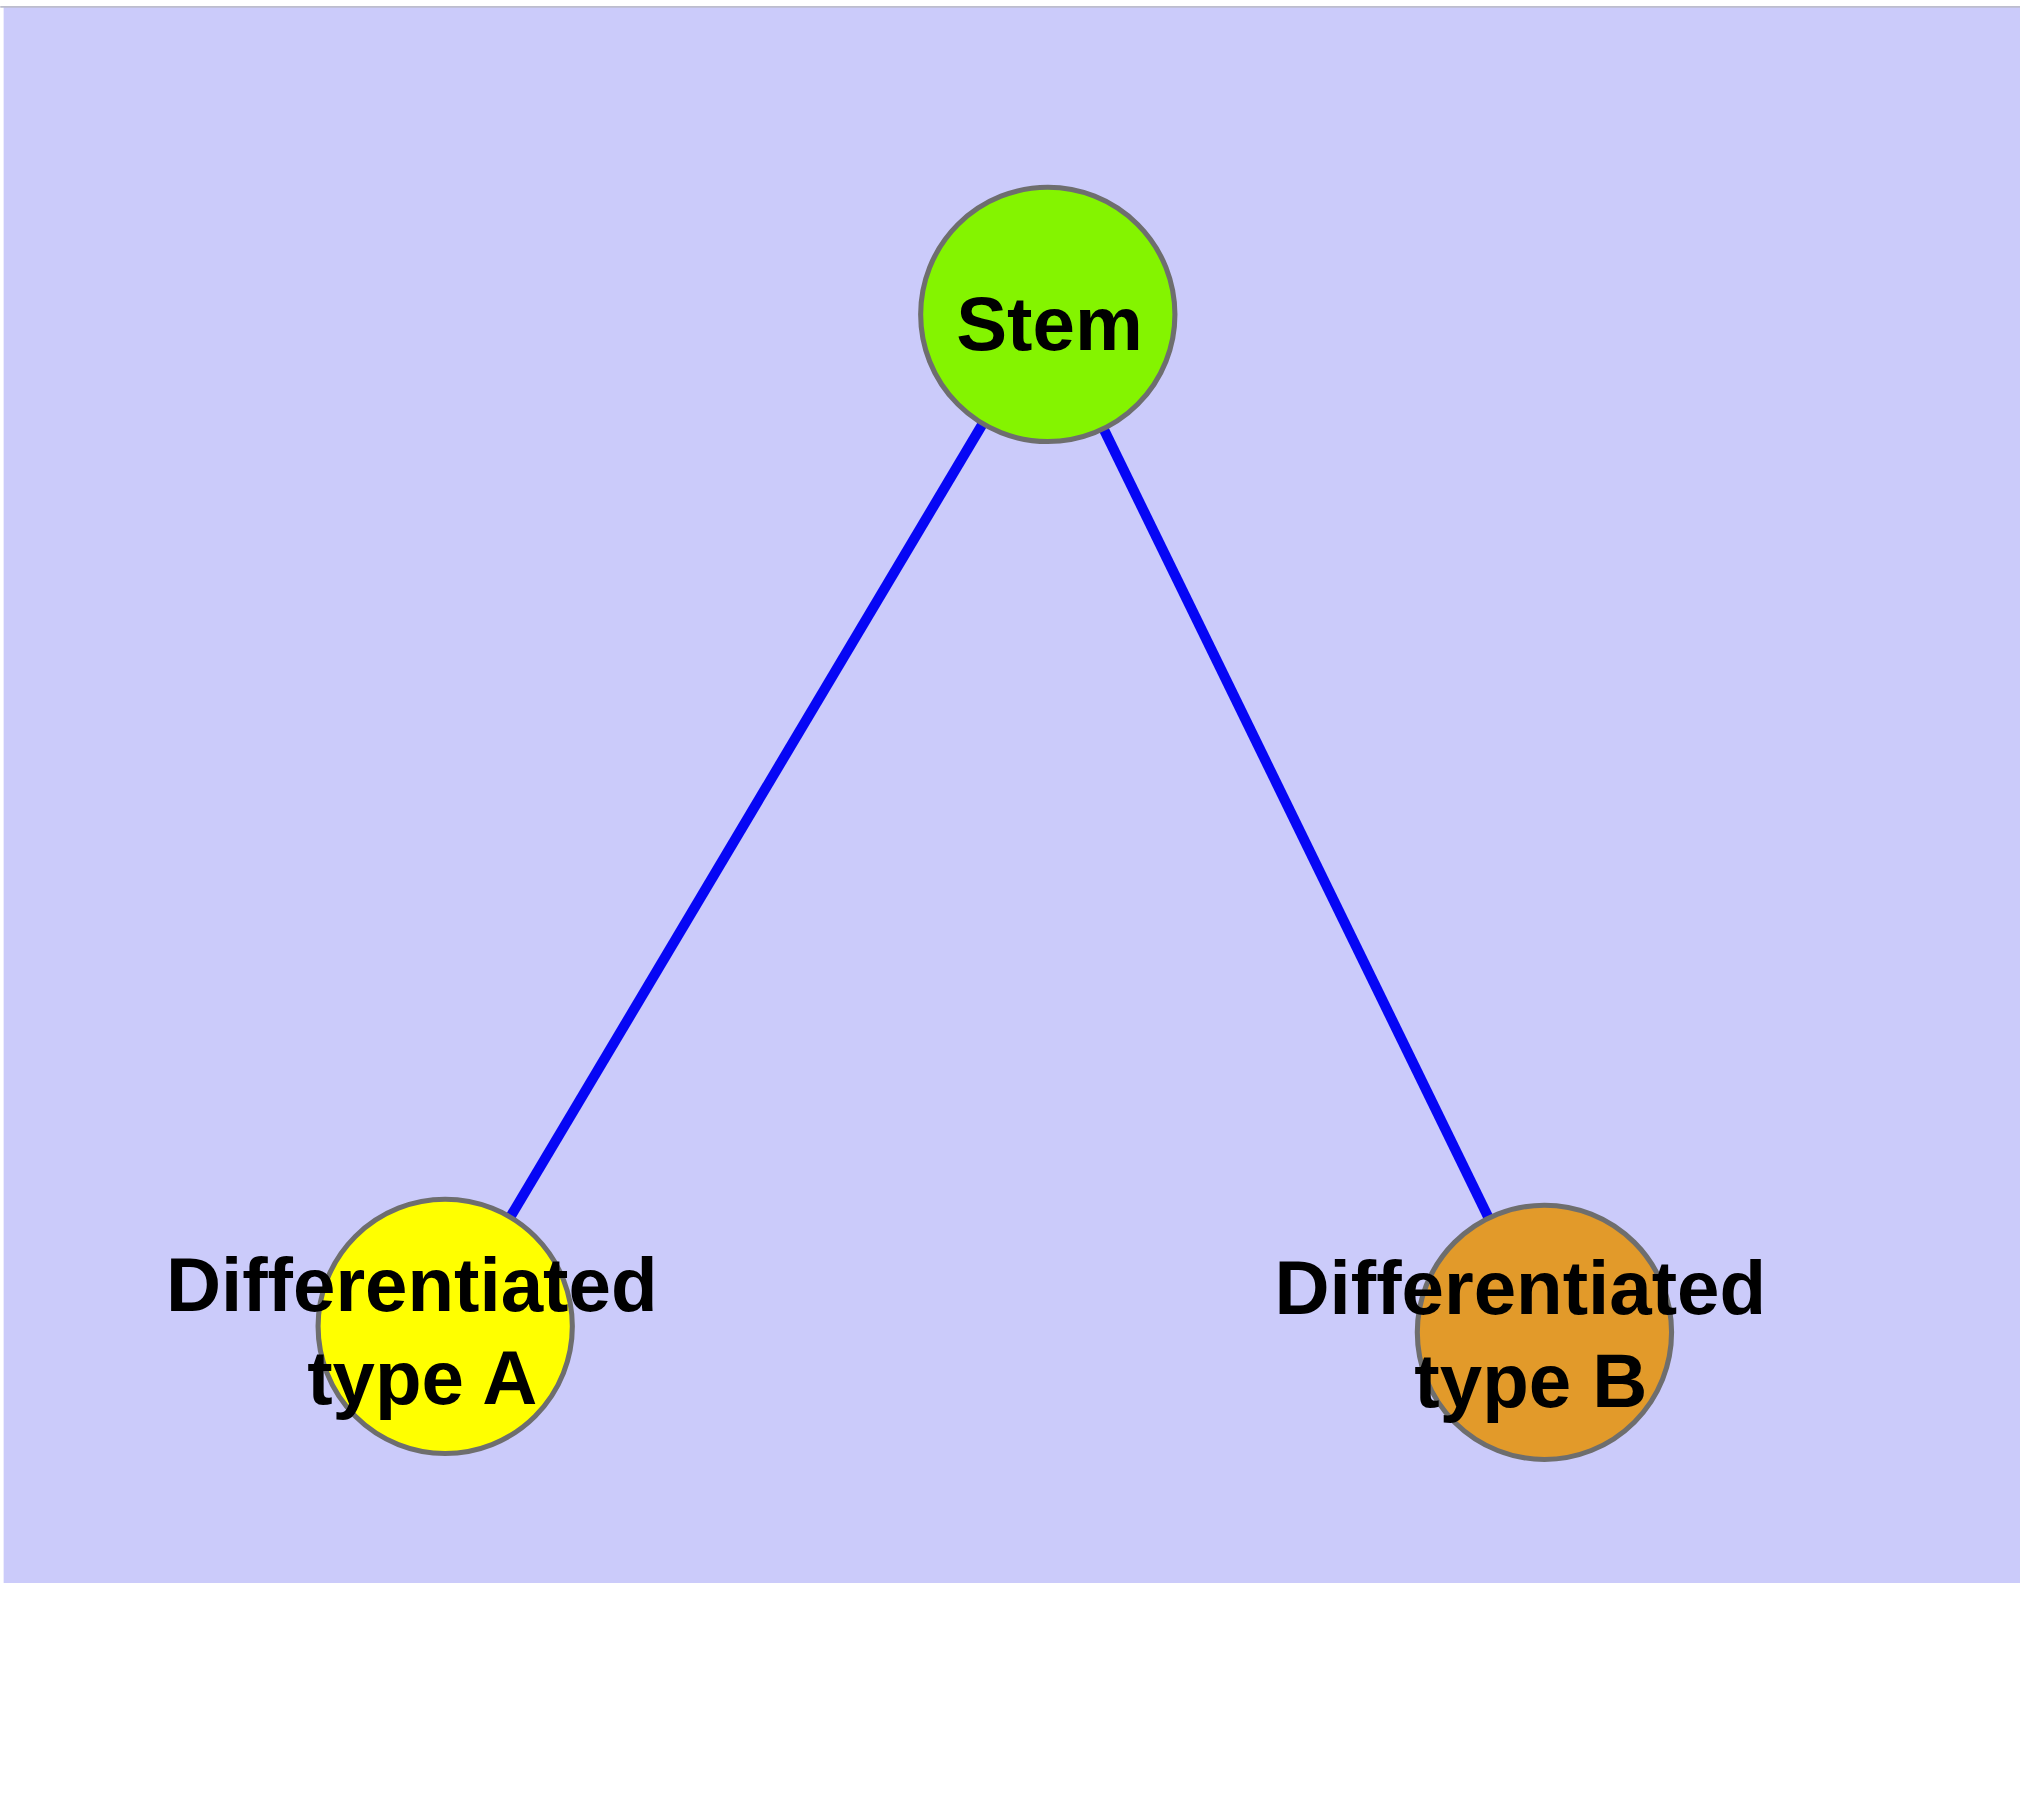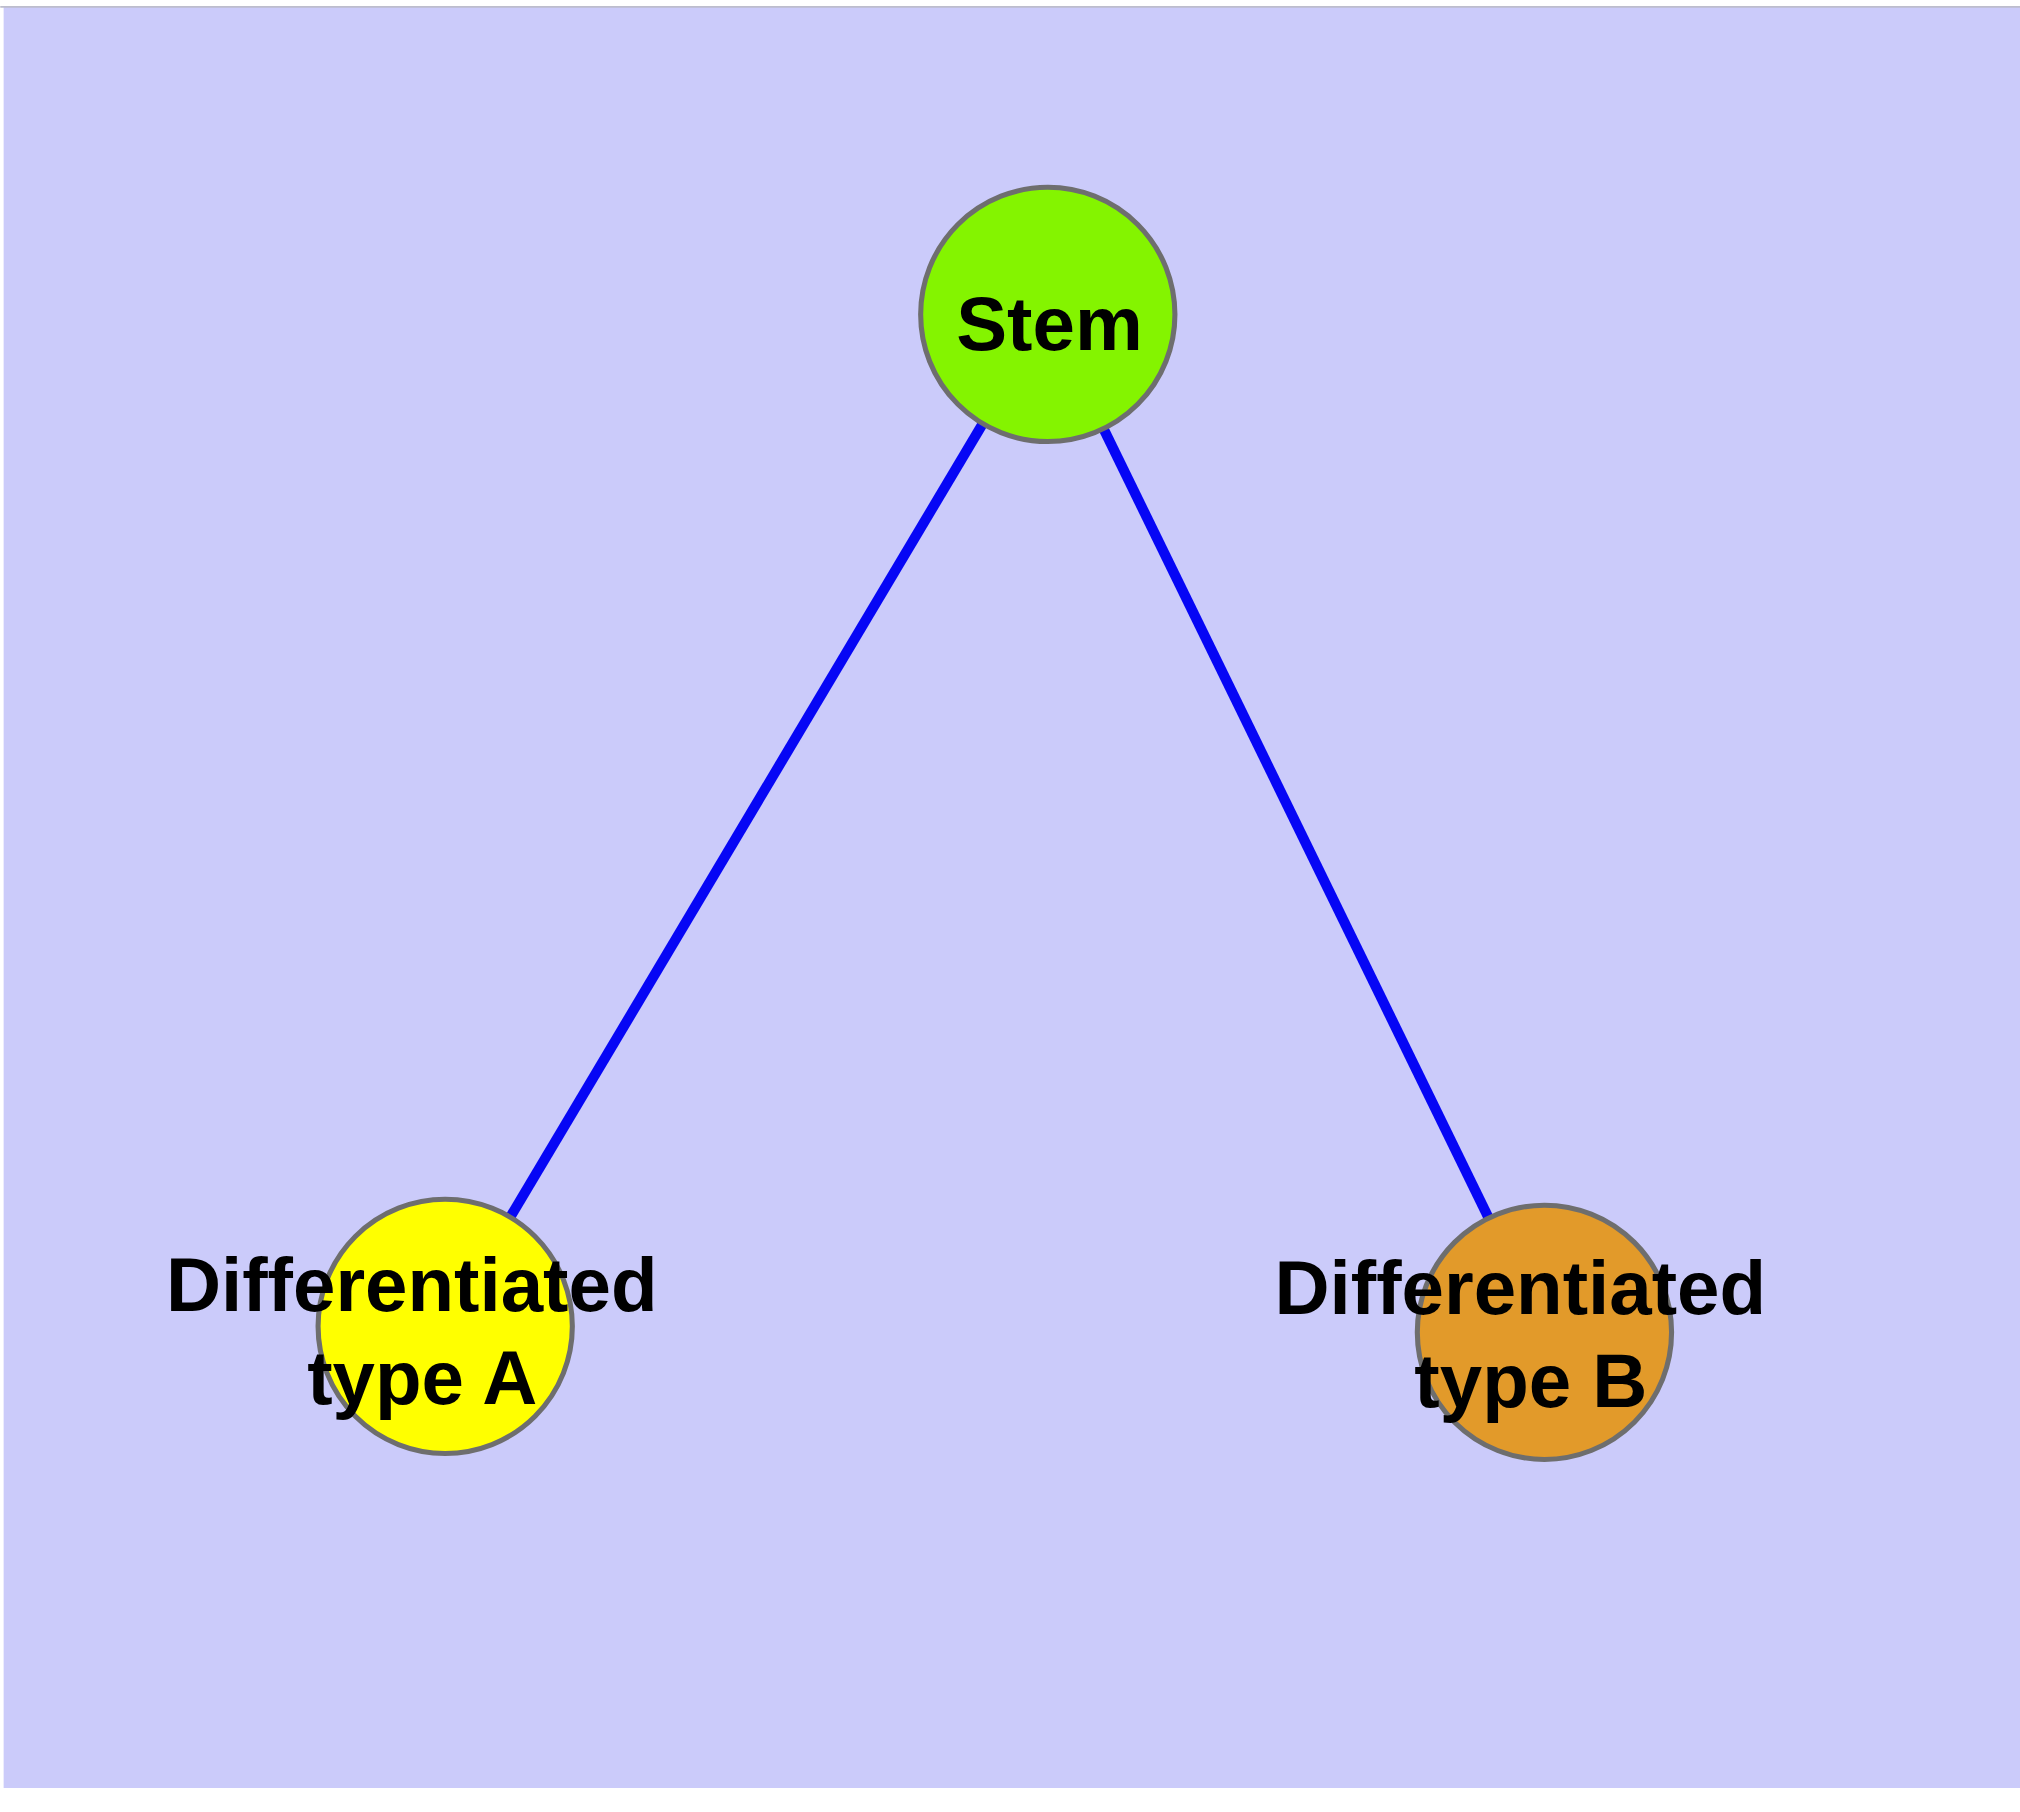--- a/index.html
+++ b/index.html
@@ -1,16 +1,16 @@
 <!DOCTYPE html>
 <html style="font-size:13.6px"><head>
 <meta charset="utf-8">
 <style>
   html, body { margin: 0; padding: 0; background: #ffffff; }
-  #stage { width: 2021px; height: 1788px; position: relative; }
+  #stage { width: 2021px; height: 1583px; position: relative; }
   svg { display: block; }
   .node-label text, .node-label tspan {
     font-family: "Liberation Sans", sans-serif;
     font-weight: bold;
     font-size: 90px;
     text-anchor: middle;
   }
   .edge { stroke-linecap: butt; }
 </style>
 </head>

